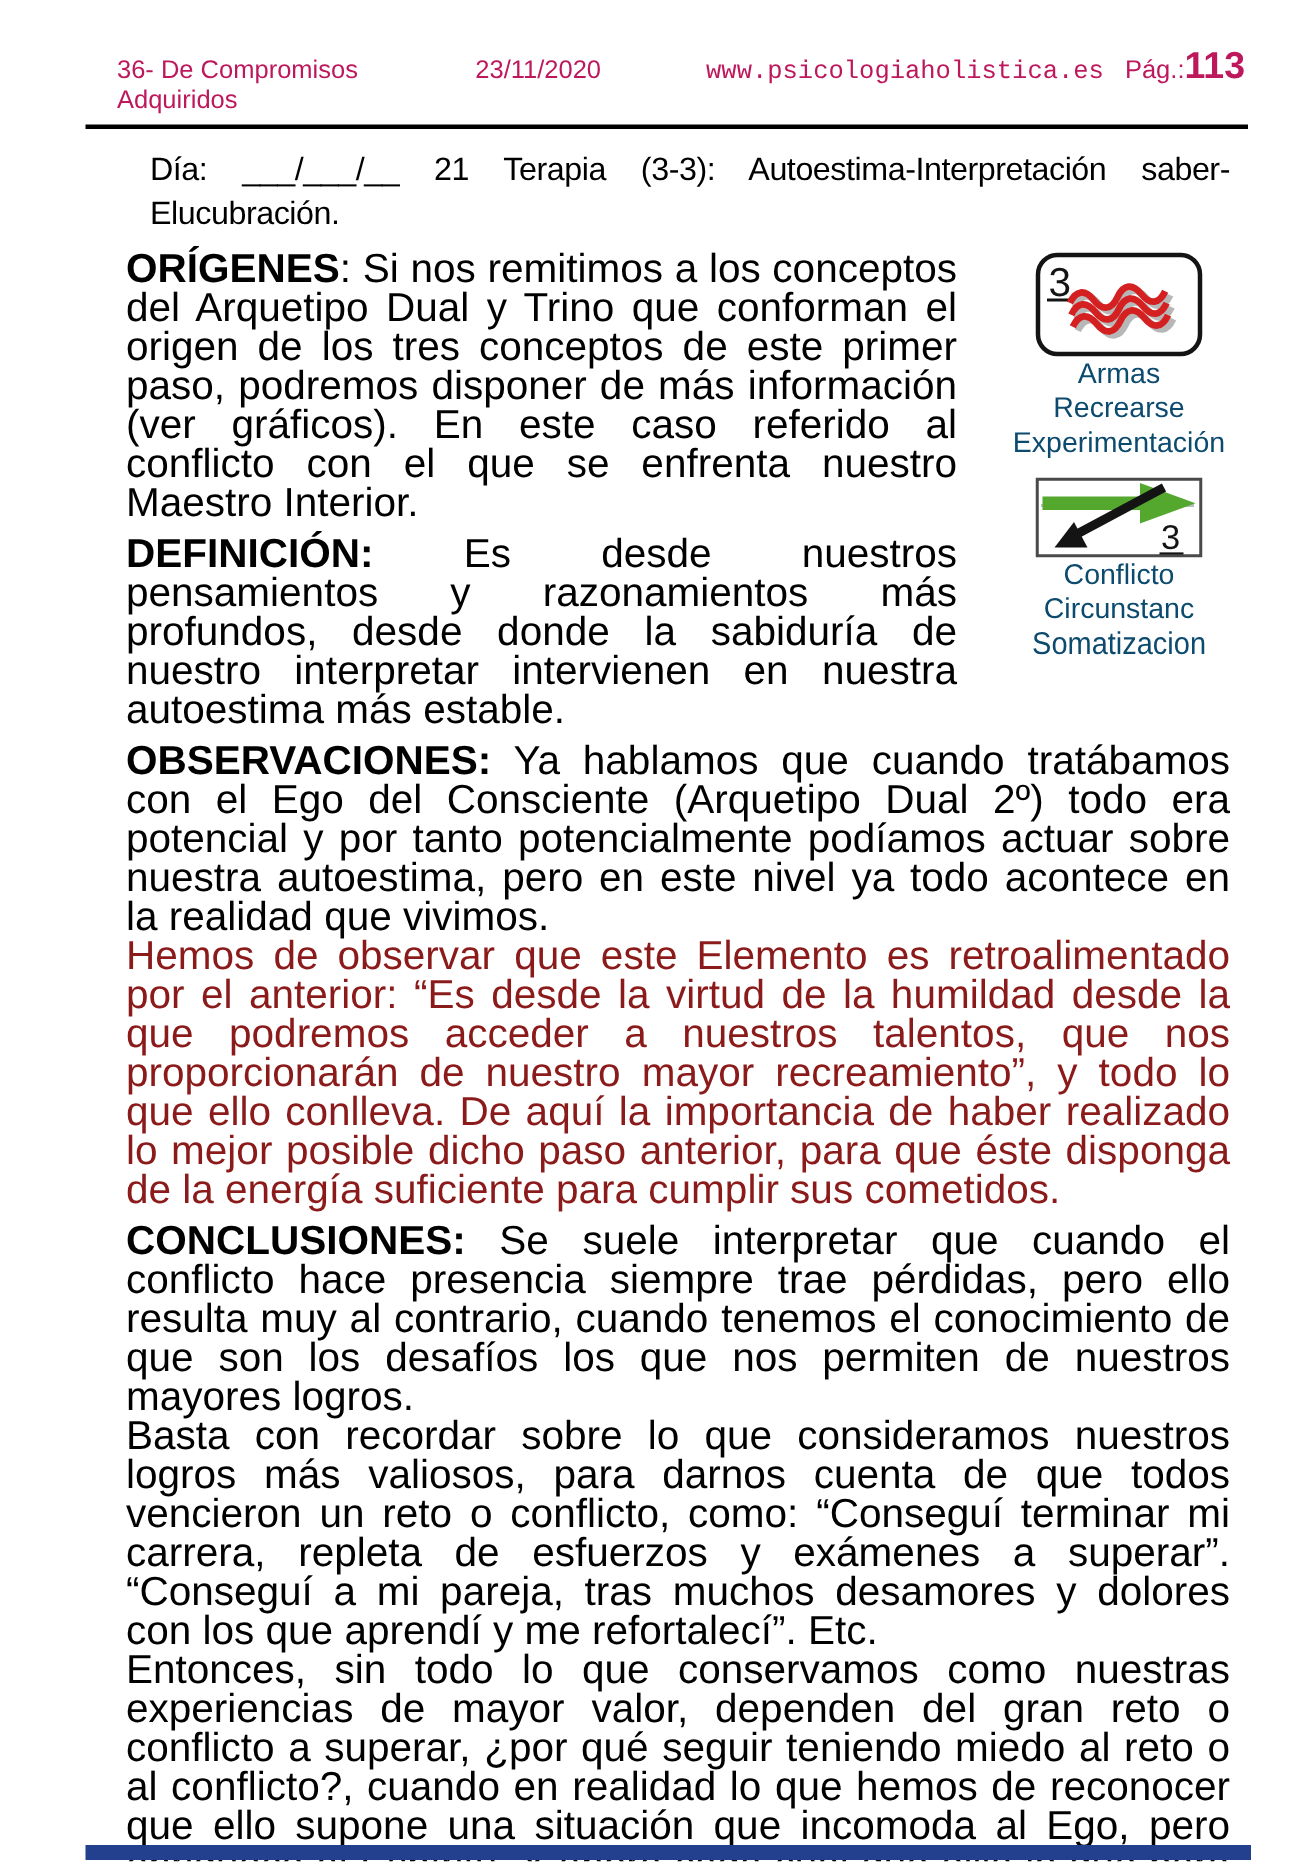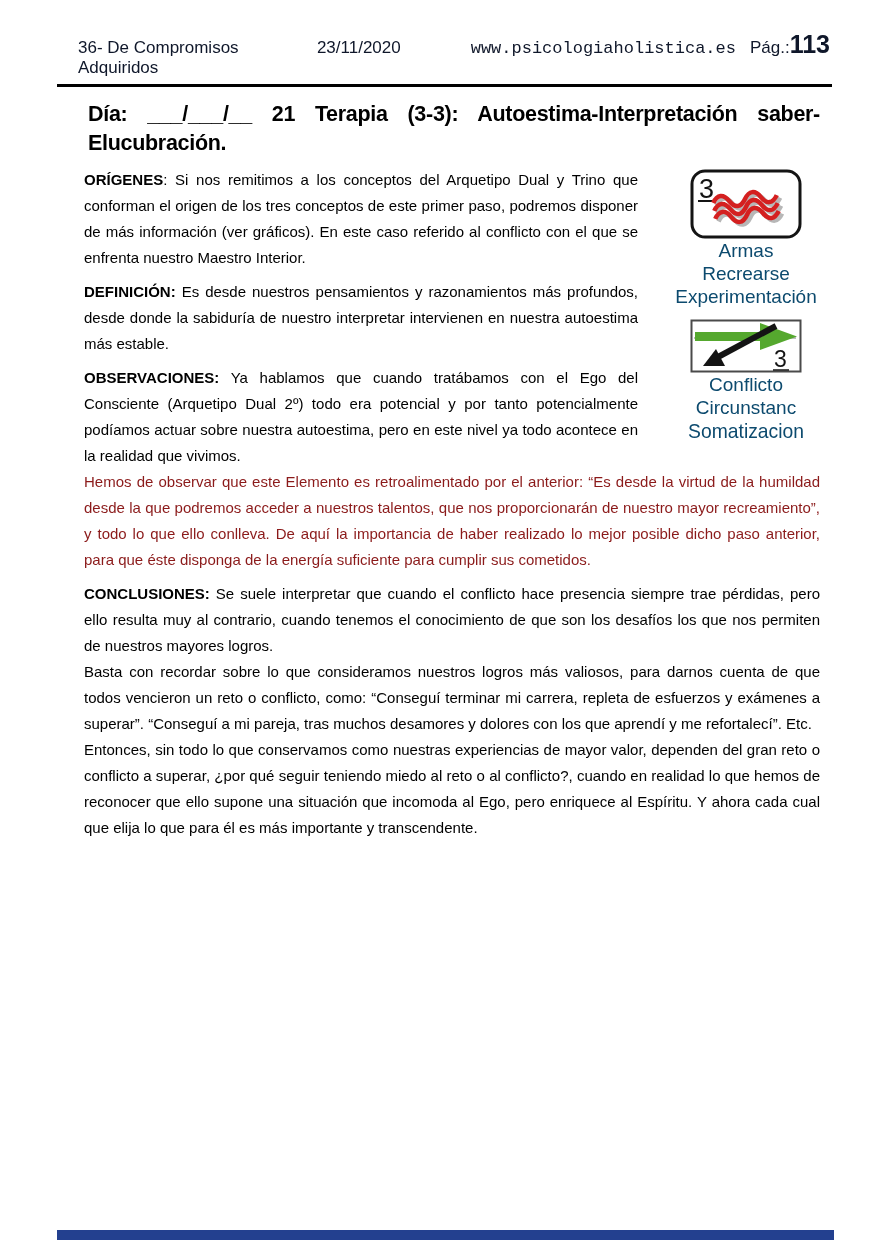--- a/index.html
+++ b/index.html
@@ -3,29 +3,29 @@
 <meta charset="utf-8">
 <style>
   html,body{margin:0;padding:0;background:#fff;}
   .page{
     width:874px;height:1241px;position:relative;overflow:hidden;
     background:#fff;color:#000;
     font-family:"Liberation Sans", sans-serif;
   }
   
   .header{margin:30px 42px 0 57px;border-bottom:3px solid #000;padding:0 2px 6px 21px;}
-  .header-row{display:flex;align-items:baseline;font-size:17px;color:#0f172a;justify-content:space-between;}
+  .header-row{display:flex;align-items:baseline;font-size:17px;color:#be185d;justify-content:space-between;}
   .h-doc{flex:1;}
   .h-date{margin-right:70px;}
   .h-site{margin-right:14px;font-family:Liberation Mono, monospace;}
   .h-pagenum{font-weight:bold;font-size:25px;}
   
   .content{margin:13px 54px 0 84px;}
-  .title{font-weight:bold;font-size:21.5px;letter-spacing:-0.3px;line-height:29px;text-align:justify;margin:0 0 9px 4px;}
-  .para{font-size:15px;line-height:26px;text-align:justify;margin:0;}
+  .title{font-weight:normal;font-size:21.5px;letter-spacing:-0.3px;line-height:29px;text-align:justify;margin:0 0 9px 16px;}
+  .para{font-size:27px;line-height:26px;text-align:justify;margin:0;}
   .sp{margin-top:8px;}
   .plabel{font-weight:bold;}
   .red{color:#8b1a1a;}
   
   .figure{float:right;width:200px;margin:2px -26px 4px 8px;text-align:center;}
   .figbox{display:block;margin:0 auto;}
   .fig-caption{font-size:19px;line-height:23px;color:#0c4a6e;}
   .fig2{margin-top:11px;}
   .sub-caption{font-size:21px;line-height:24px;display:inline-block;transform:scaleX(0.92);transform-origin:center;}
   

